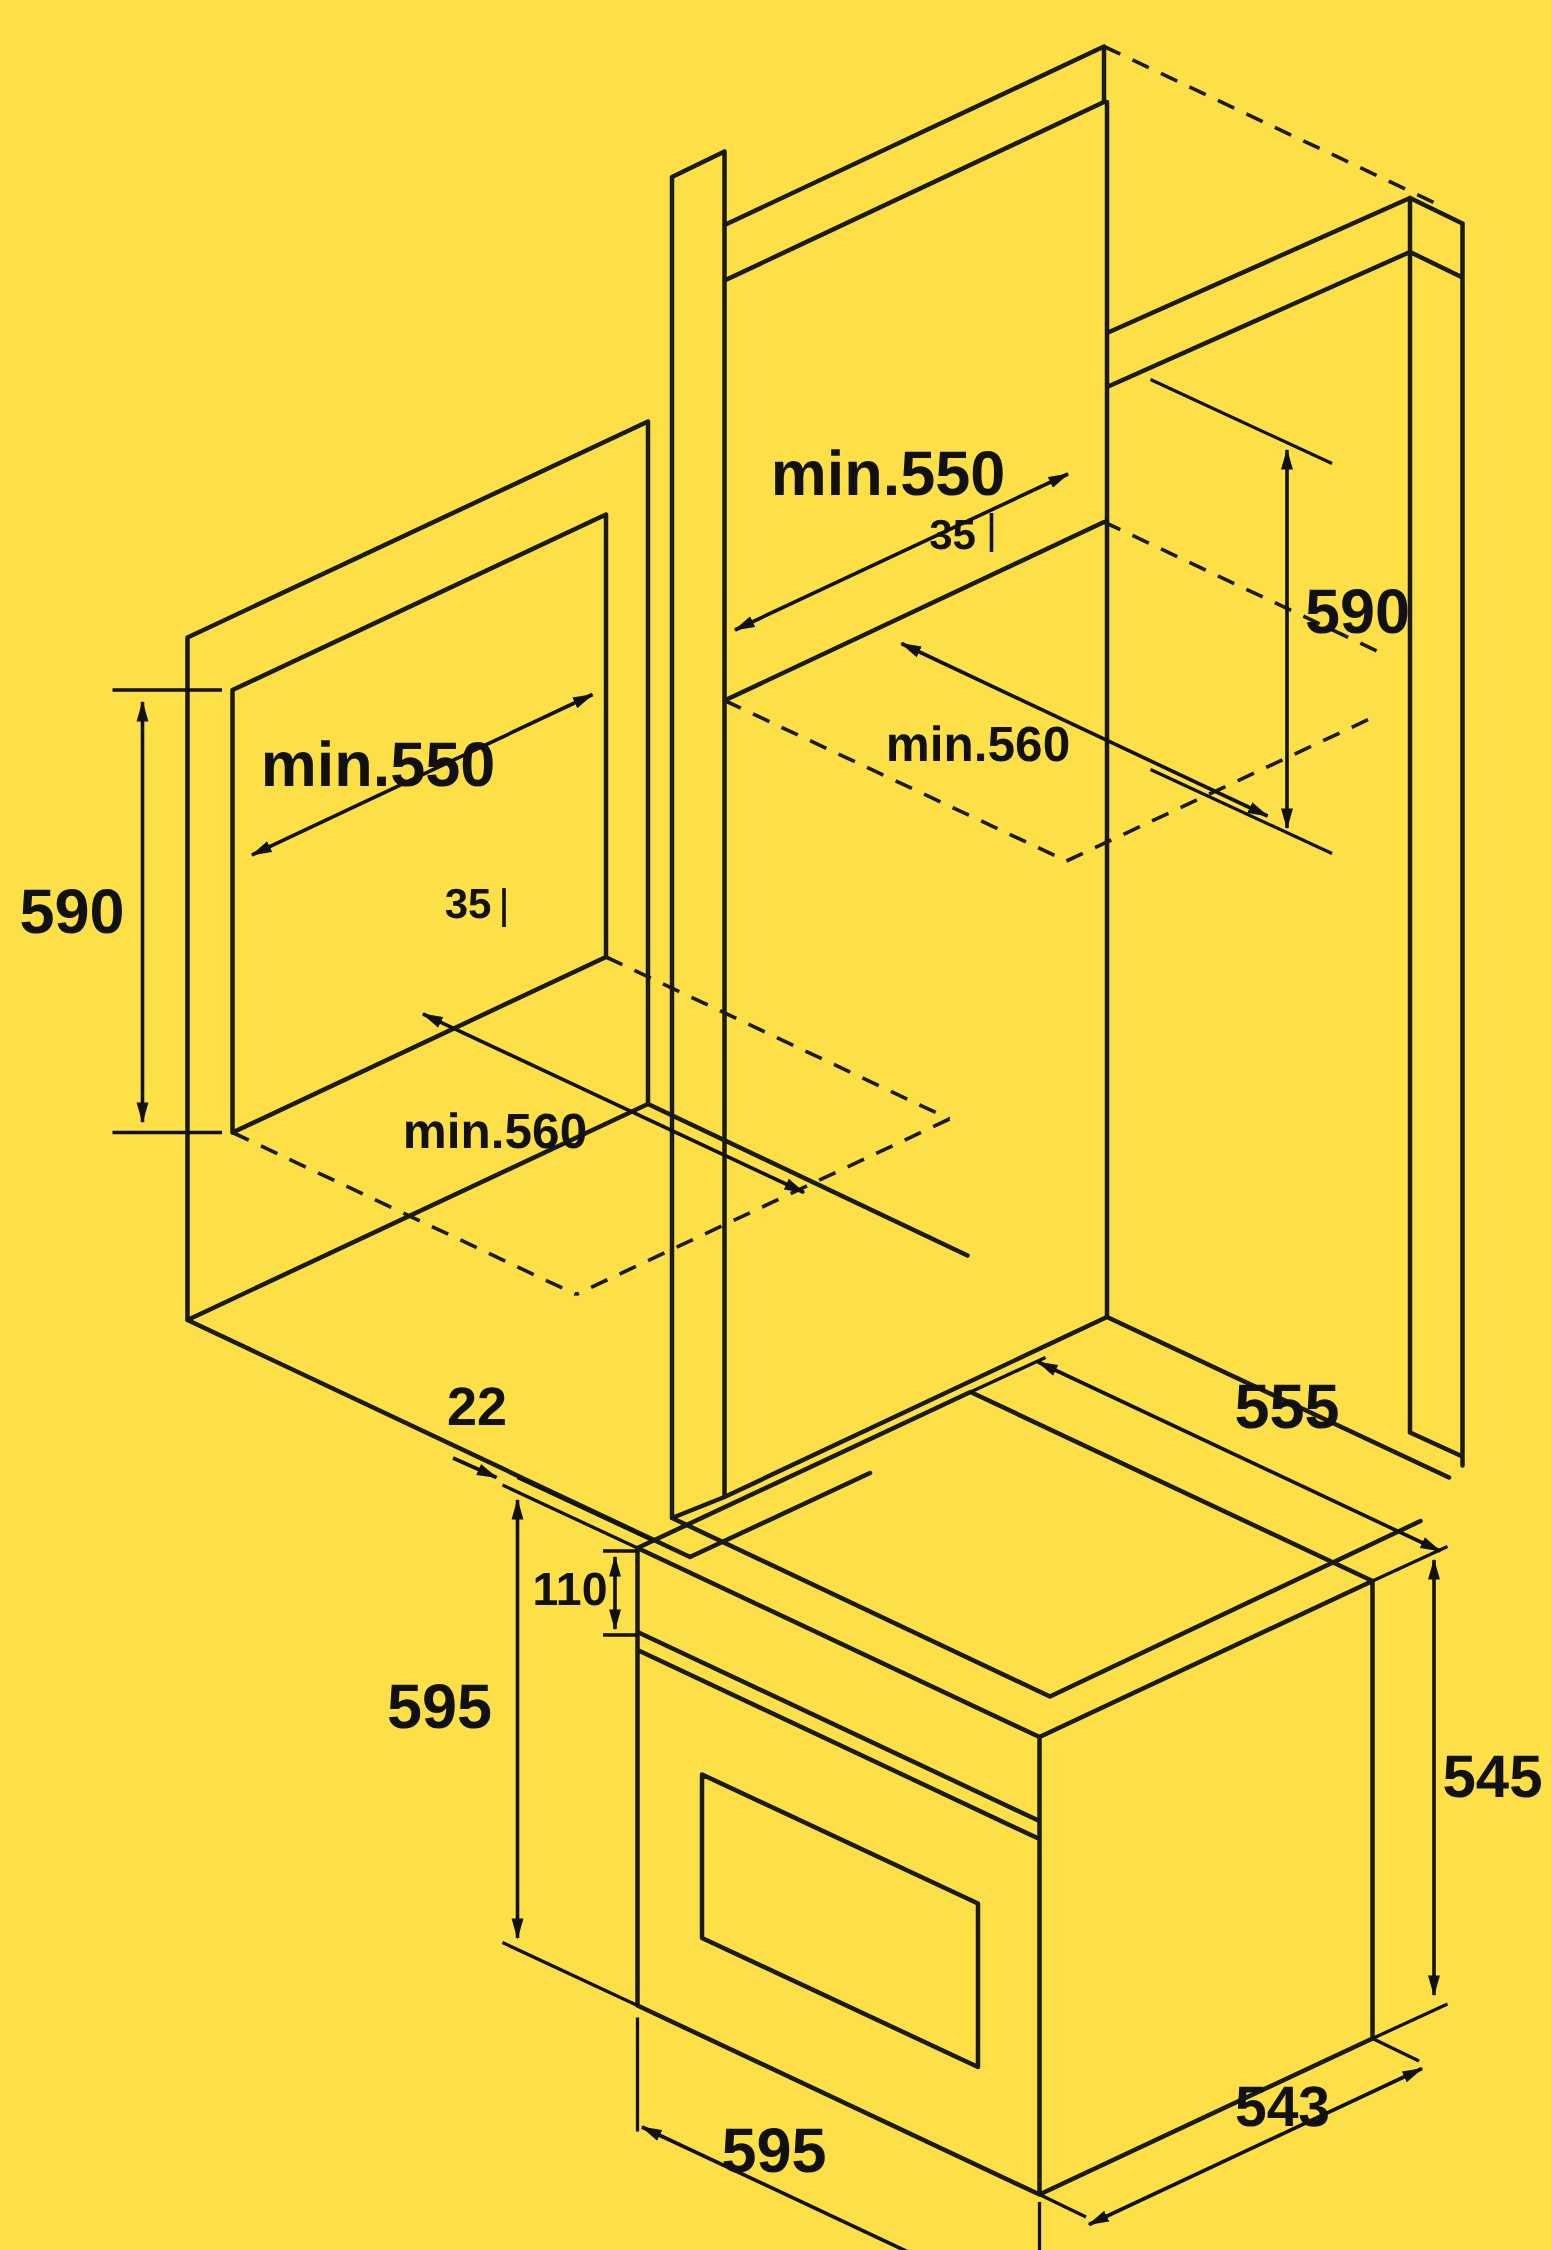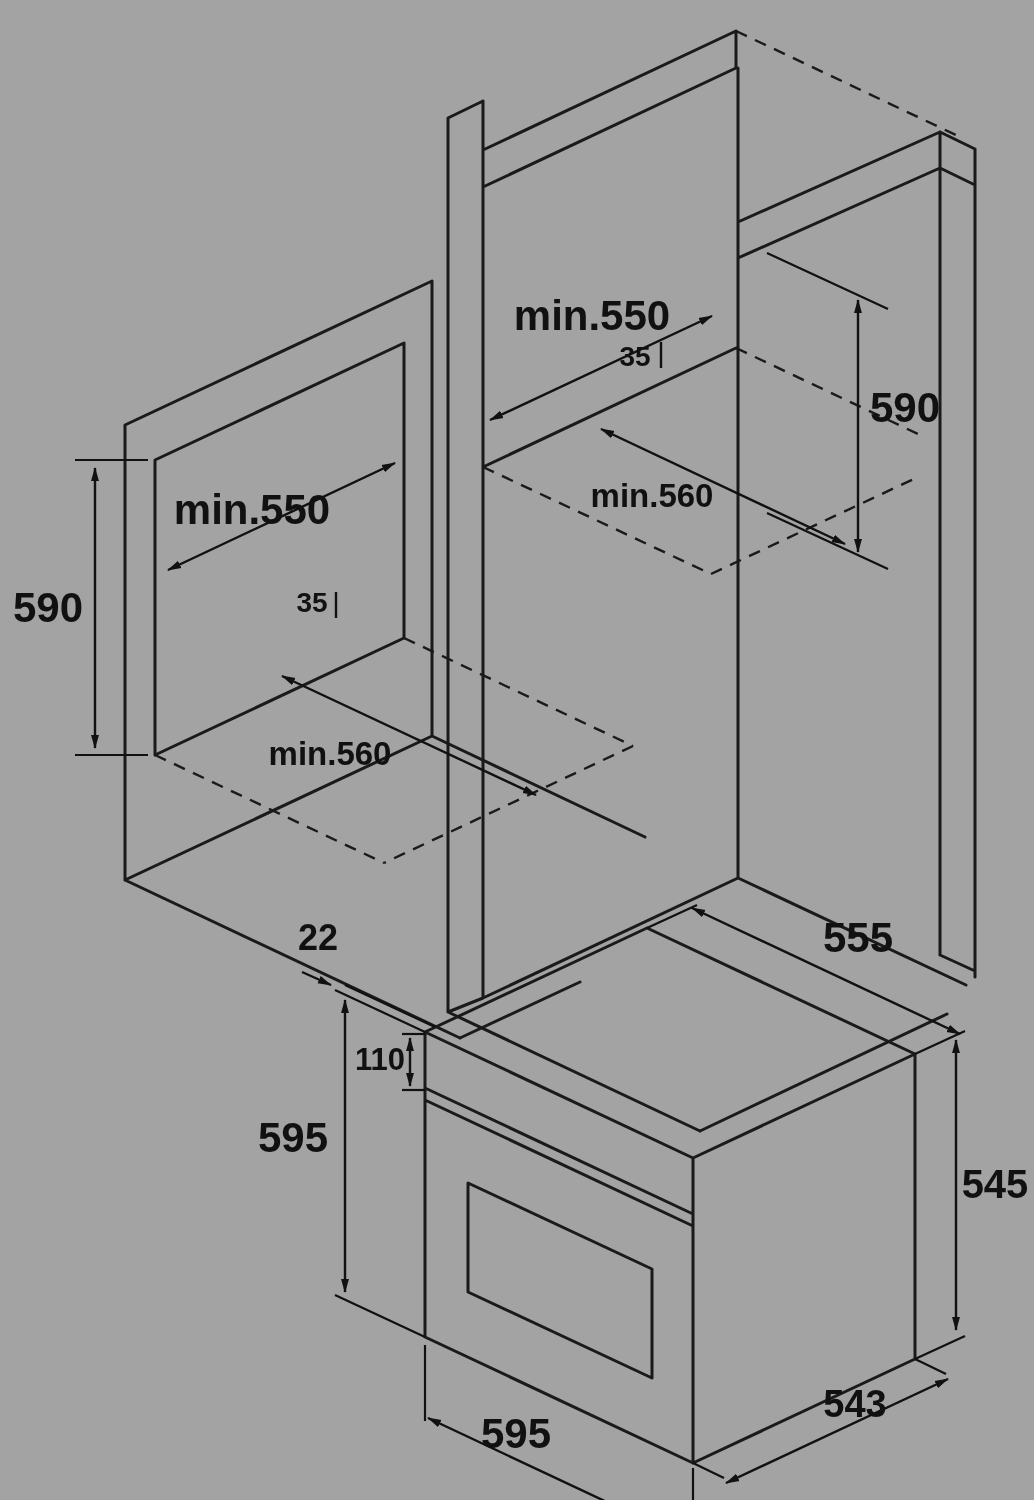--- a/index.html
+++ b/index.html
@@ -1,16 +1,16 @@
 <!DOCTYPE html>
 <html><head>
 <meta charset="utf-8">
 <style>
   html,body{margin:0;padding:0;background:#ffffff;}
-  .stage{width:1034px;height:1500px;background:#a3a3a3;overflow:hidden;}
+  .stage{width:1034px;height:1500px;background:#fde047;overflow:hidden;}
   svg{display:block;}
   .edge{stroke:#1a1a1a;stroke-width:3;fill:none;stroke-linejoin:round;stroke-linecap:round;}
   .hid{stroke:#1a1a1a;stroke-width:2.4;fill:none;stroke-dasharray:12 9;}
   .dim{stroke:#111111;stroke-width:2.4;fill:none;}
   .ext{stroke:#111111;stroke-width:2.2;fill:none;}
   .lbl{font-family:"Liberation Sans",sans-serif;font-weight:700;fill:#111111;text-anchor:middle;}
   .s42{font-size:42px}.s40{font-size:40px}.s38{font-size:38px}.s36{font-size:36px}
   .s33{font-size:33px}.s31{font-size:31px}.s28{font-size:28px}
 </style>
 </head>

